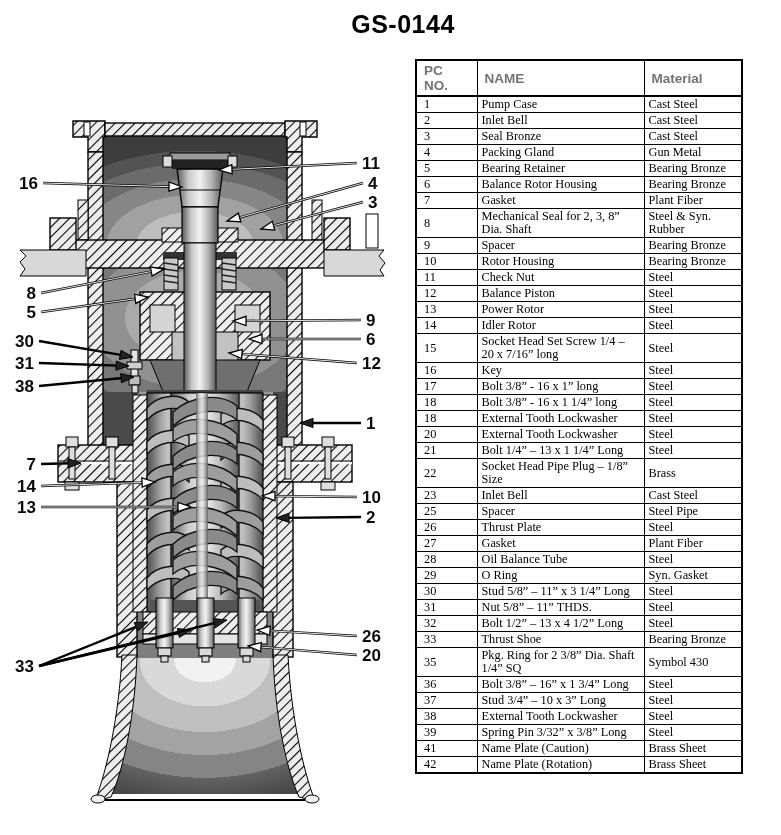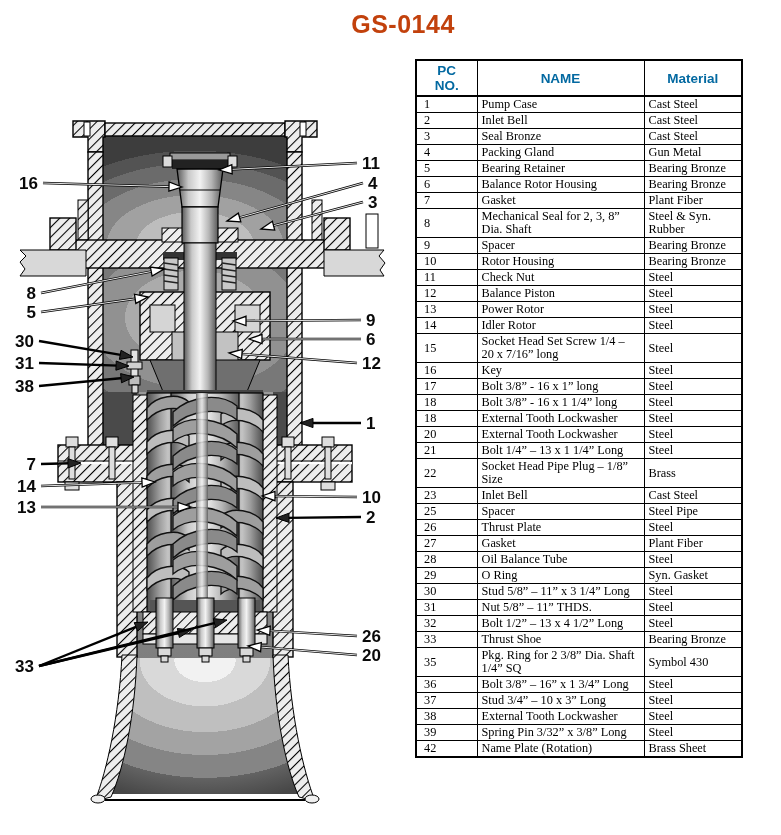--- a/index.html
+++ b/index.html
@@ -1,28 +1,28 @@
 <!DOCTYPE html>
 <html><head>
 <meta charset="utf-8">
 <style>
   html,body{margin:0;padding:0;background:#fff;}
   #page{position:relative;width:781px;height:835px;background:#fff;overflow:hidden;
         font-family:"Liberation Sans",sans-serif;}
   #title{position:absolute;left:25px;top:10px;width:756px;text-align:center;margin:0;
-         font:bold 25px "Liberation Sans",sans-serif;color:#c2410c;letter-spacing:0.5px;}
+         font:bold 25px "Liberation Sans",sans-serif;color:#000000;letter-spacing:0.5px;}
   
   #parts-table{position:absolute;left:415px;top:59px;width:326px;border-collapse:collapse;
                border:2px solid #000;background:#fff;table-layout:fixed;}
   #parts-table col.c-pc{width:61px;}
   #parts-table col.c-name{width:167px;}
   #parts-table col.c-mat{width:98px;}
   #parts-table th{border:1px solid #000;border-bottom:2px solid #000;
-                  font:bold 13.5px "Liberation Sans",sans-serif;text-align:center;
-                  padding:2px 16px;color:#0369a1;}
+                  font:bold 13.5px "Liberation Sans",sans-serif;text-align:left;
+                  padding:2px 7px;color:#737373;}
   #parts-table td{border:1px solid #000;font:12.3px "Liberation Serif",serif;
                   line-height:13px;padding:1px 4px;color:#000;vertical-align:middle;
                   overflow:hidden;}
   #parts-table td:first-child{padding-left:7px;}
   
   #diagram{position:absolute;left:0;top:0;}
   .leader{stroke:#000;stroke-width:2.4;fill:none;}
   .leader-core{stroke:#fff;stroke-width:0.9;fill:none;}
   .head-hollow{fill:#fff;stroke:#000;stroke-width:1.3;}
   .head-solid{fill:#222;stroke:#000;stroke-width:1;}
@@ -553,20 +553,25 @@
           <td>38</td>
           <td>External Tooth Lockwasher</td>
           <td>Steel</td>
         </tr>
         <tr>
           <td>39</td>
           <td>Spring Pin 3/32” x 3/8” Long</td>
           <td>Steel</td>
         </tr>
         <tr>
+          <td>41</td>
+          <td>Name Plate (Caution)</td>
+          <td>Brass Sheet</td>
+        </tr>
+        <tr>
           <td>42</td>
           <td>Name Plate (Rotation)</td>
           <td>Brass Sheet</td>
         </tr>
       </tbody>
   </table>
 
 </div>
 
 </body></html>

